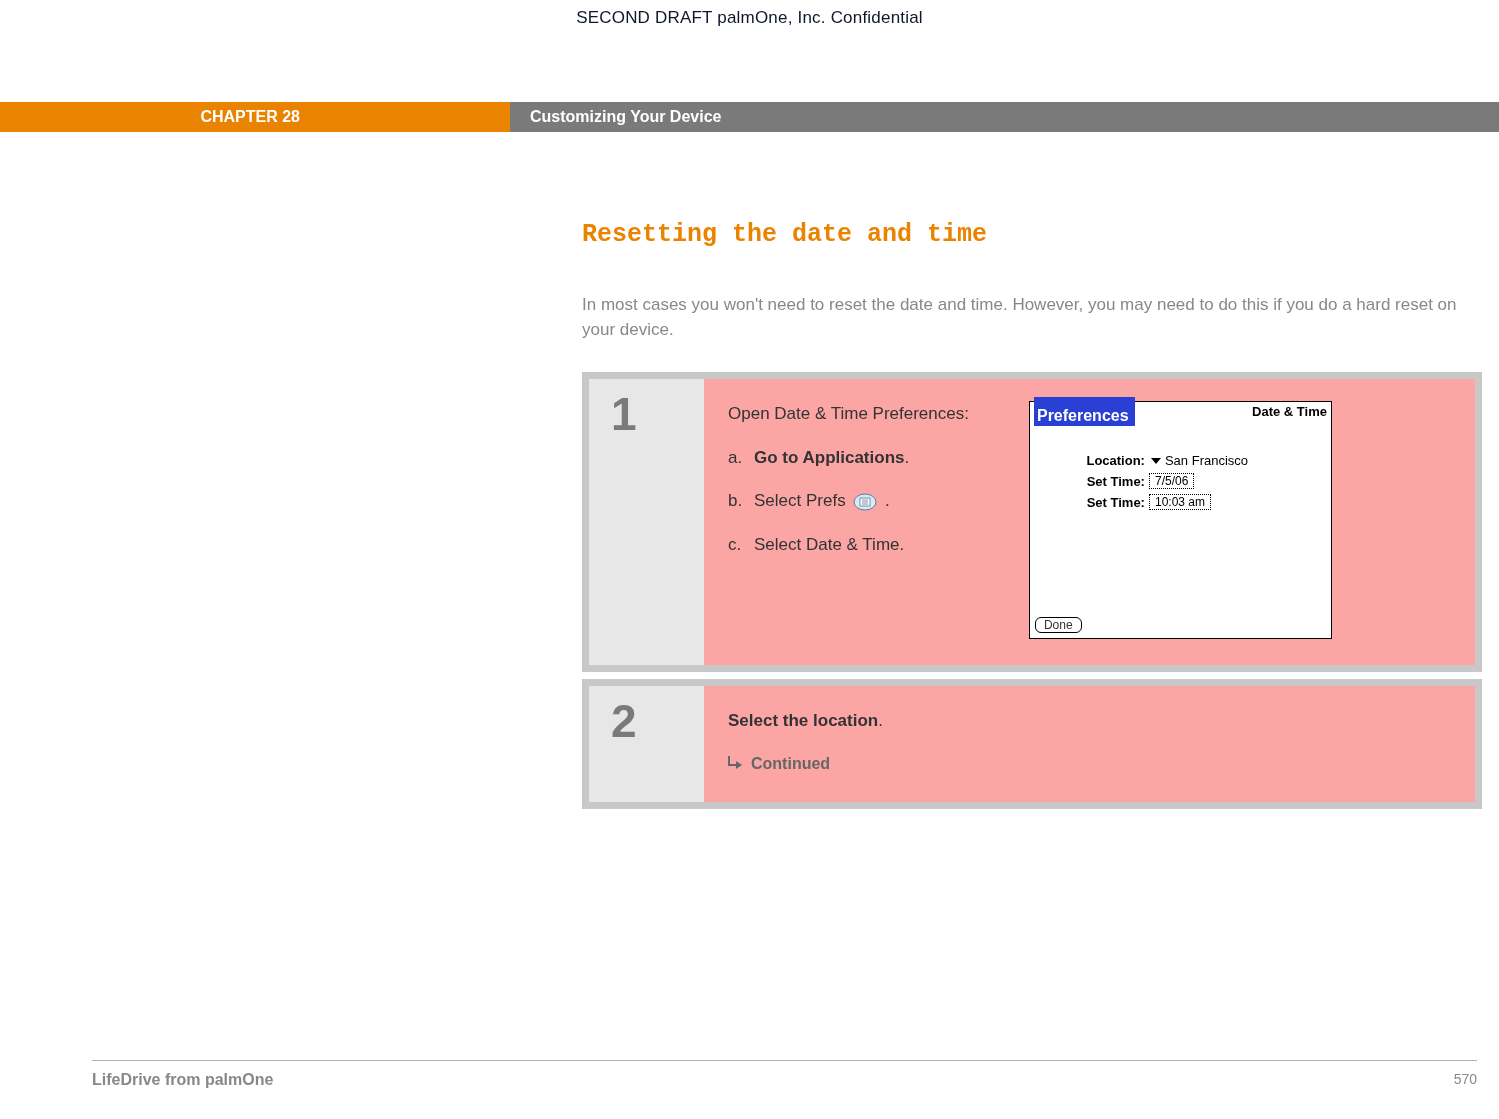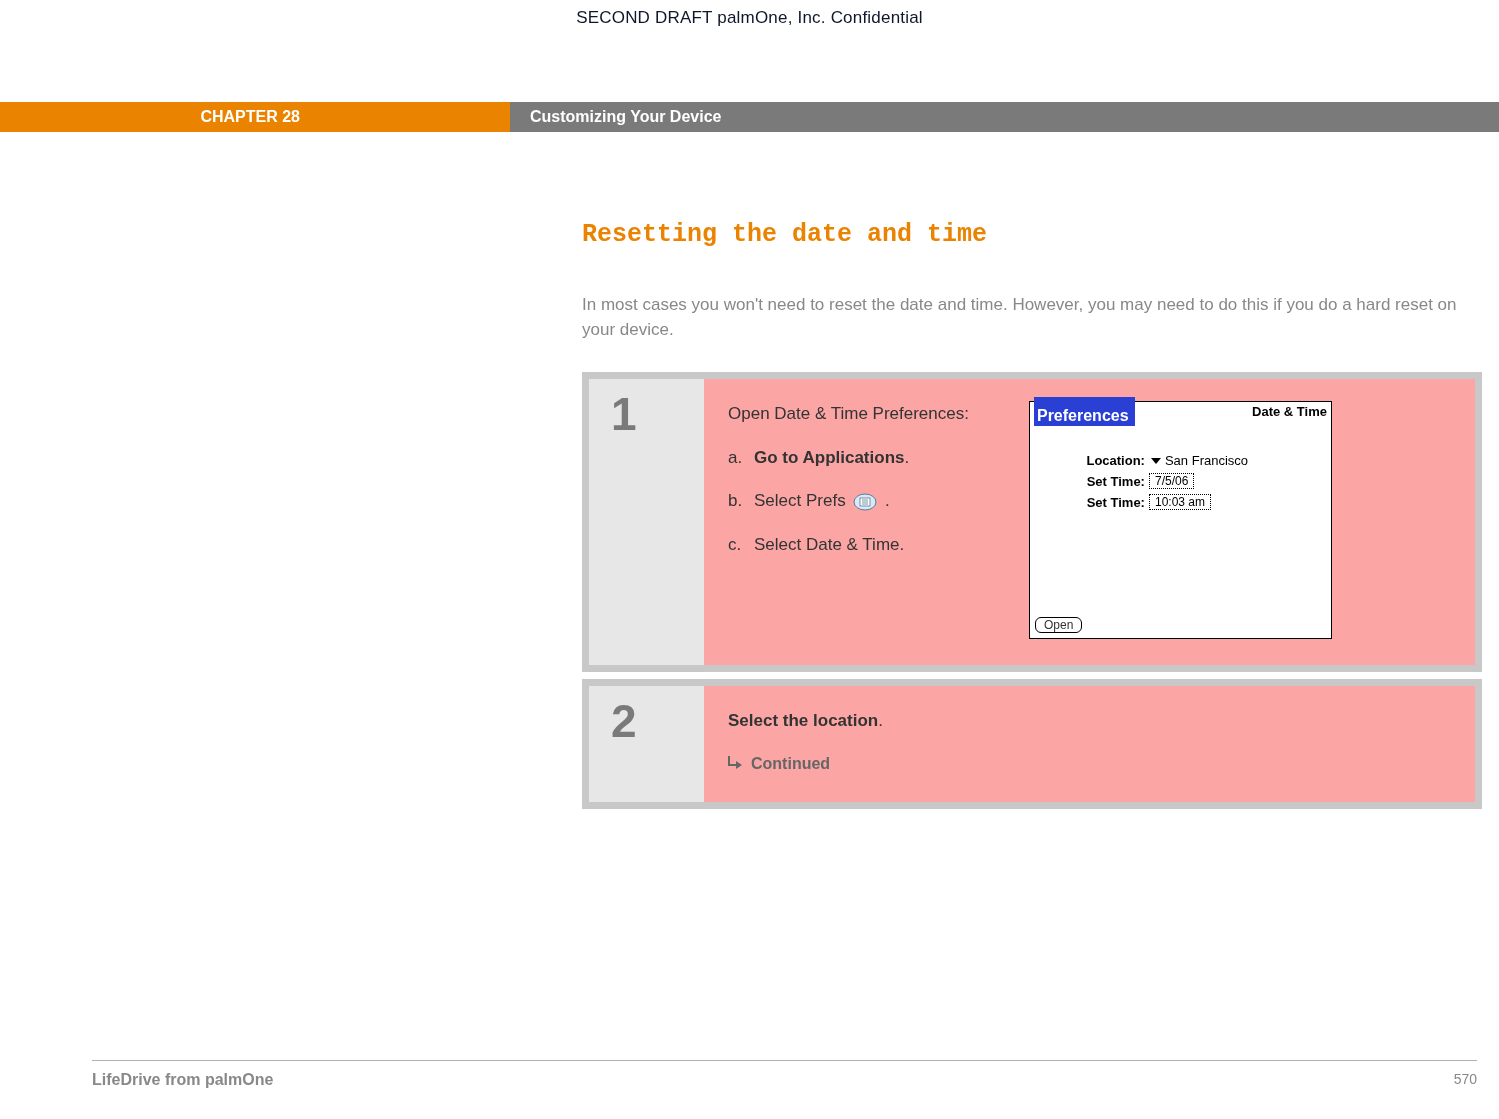--- a/index.html
+++ b/index.html
@@ -288,21 +288,21 @@
             </div>
             <div class="palm-row">
               <span class="palm-label">Set Time:</span>
               <span class="palm-box-value">7/5/06</span>
             </div>
             <div class="palm-row">
               <span class="palm-label">Set Time:</span>
               <span class="palm-box-value">10:03 am</span>
             </div>
           </div>
-          <div class="palm-done">Open</div>
+          <div class="palm-done">Done</div>
         </div>
       </div>
     </div>
   </div>
 
   <div class="step-block">
     <div class="step-inner">
       <div class="step-number-cell">
         <div class="step-number">2</div>
       </div>

